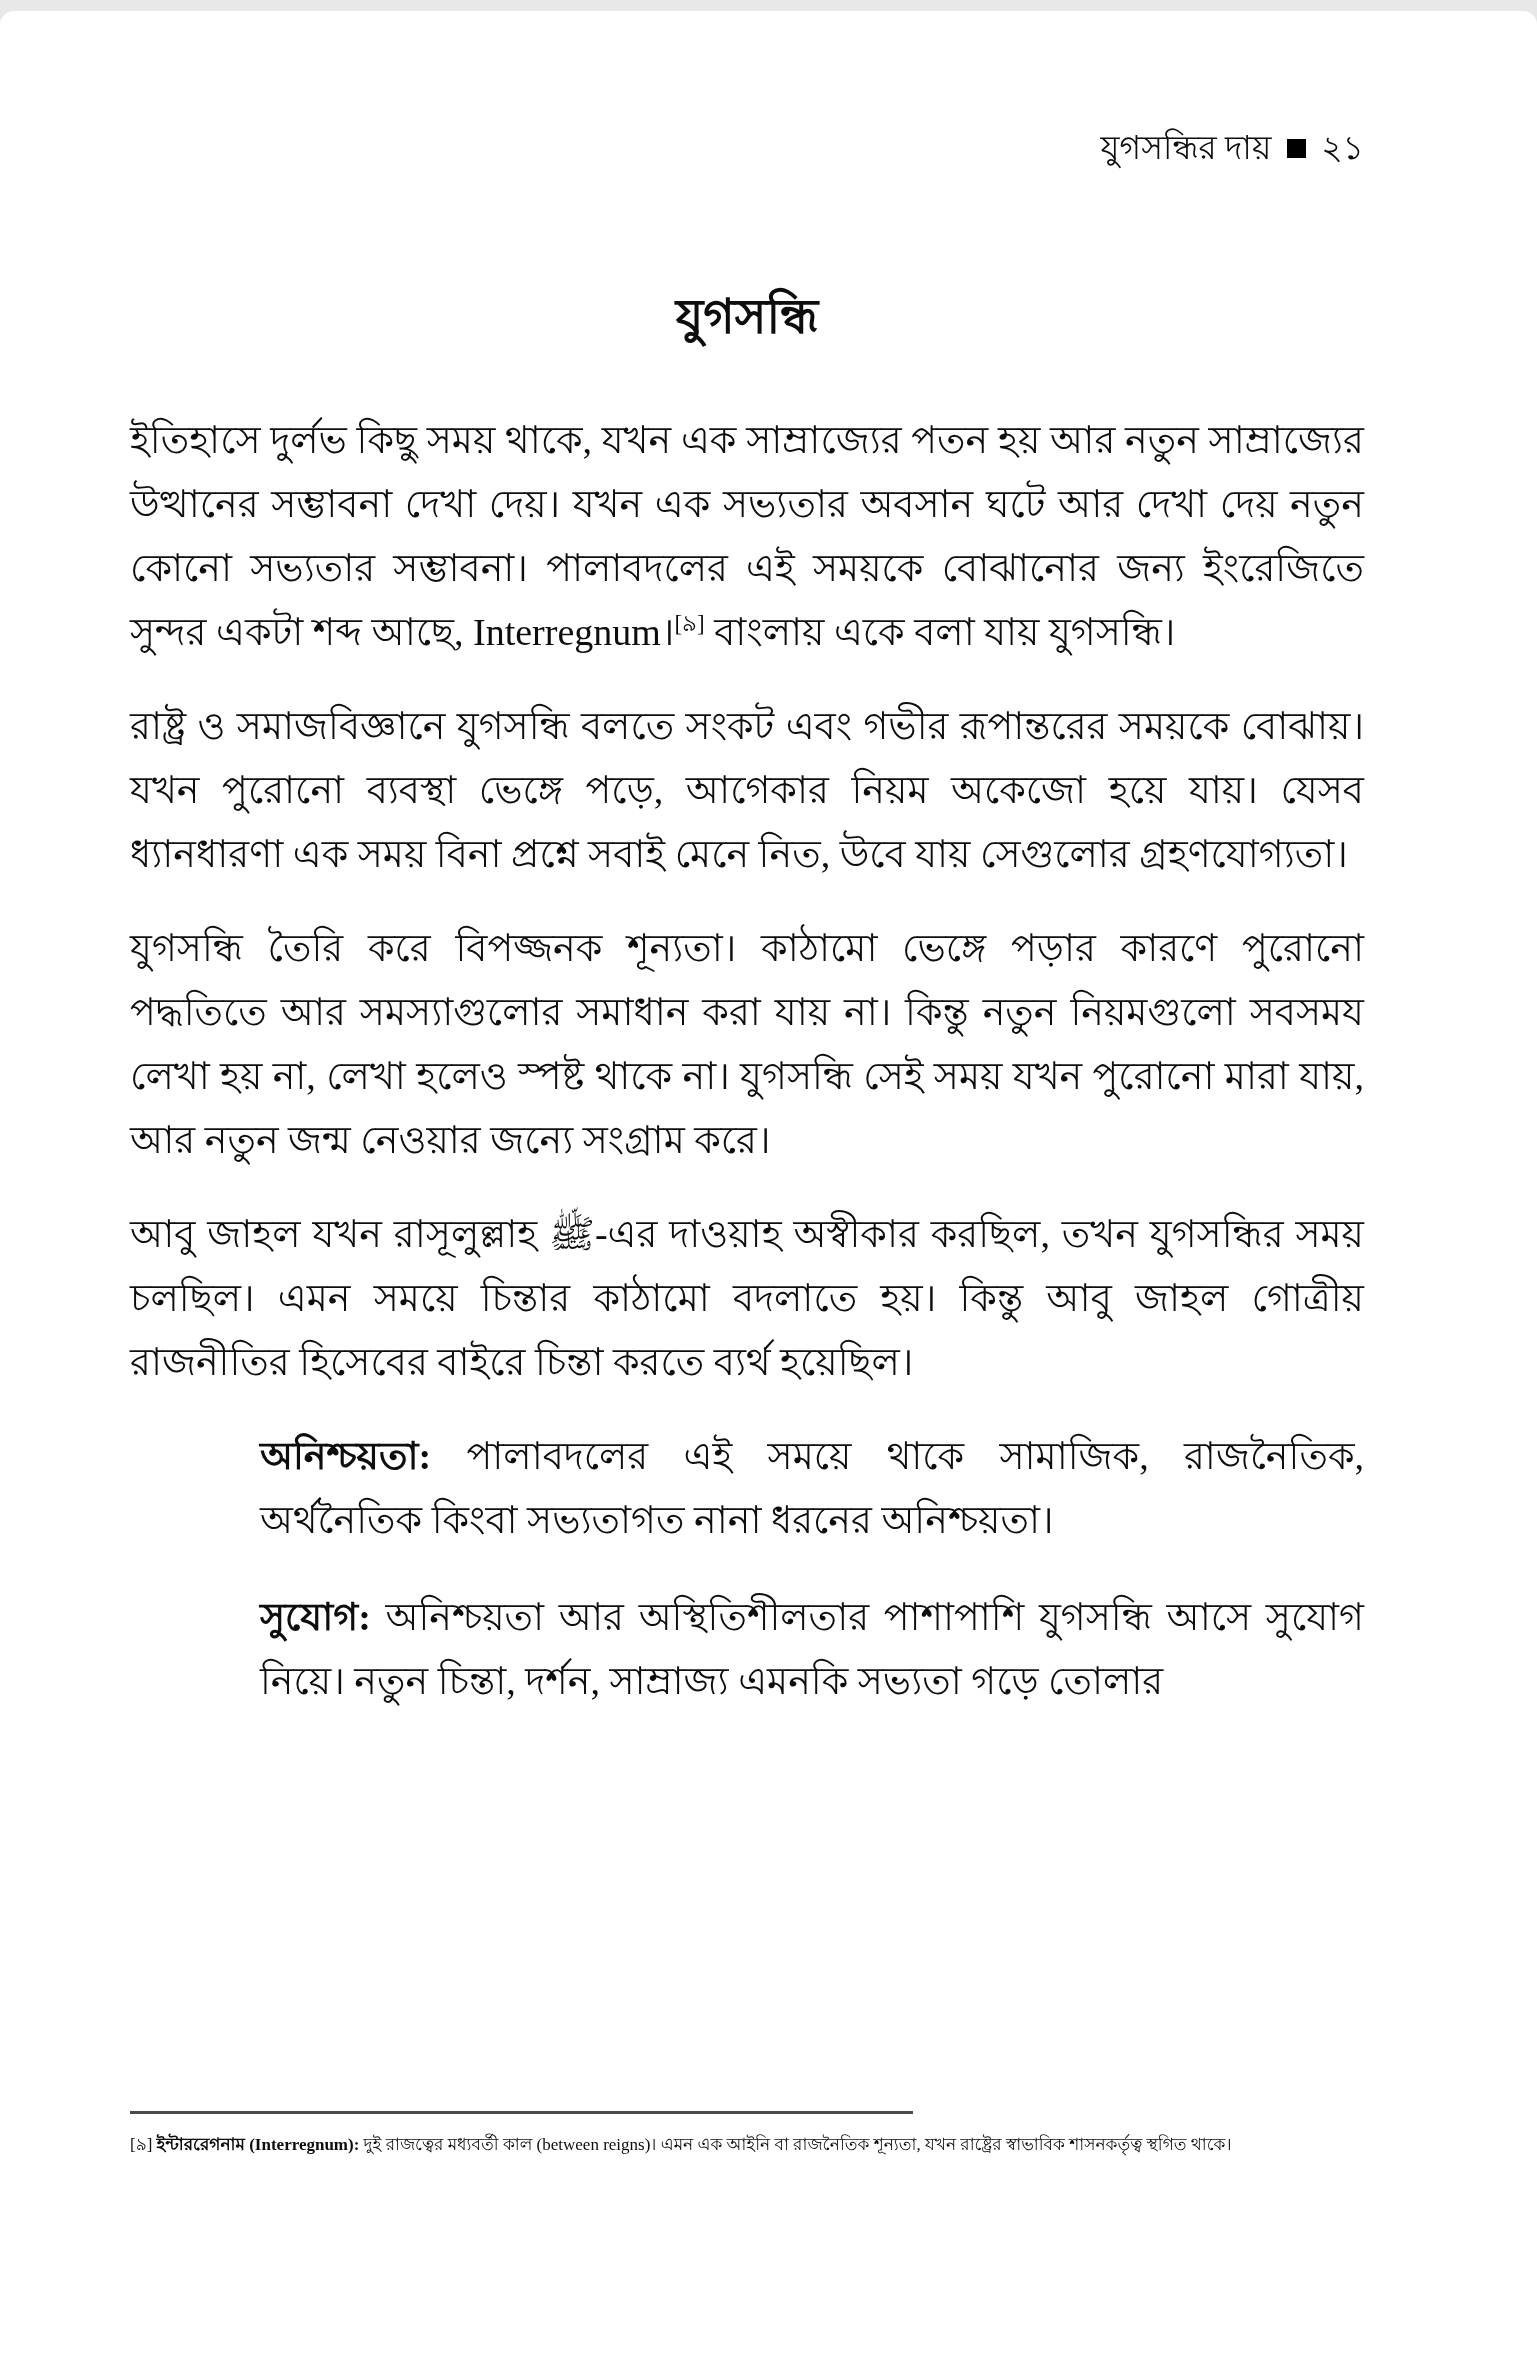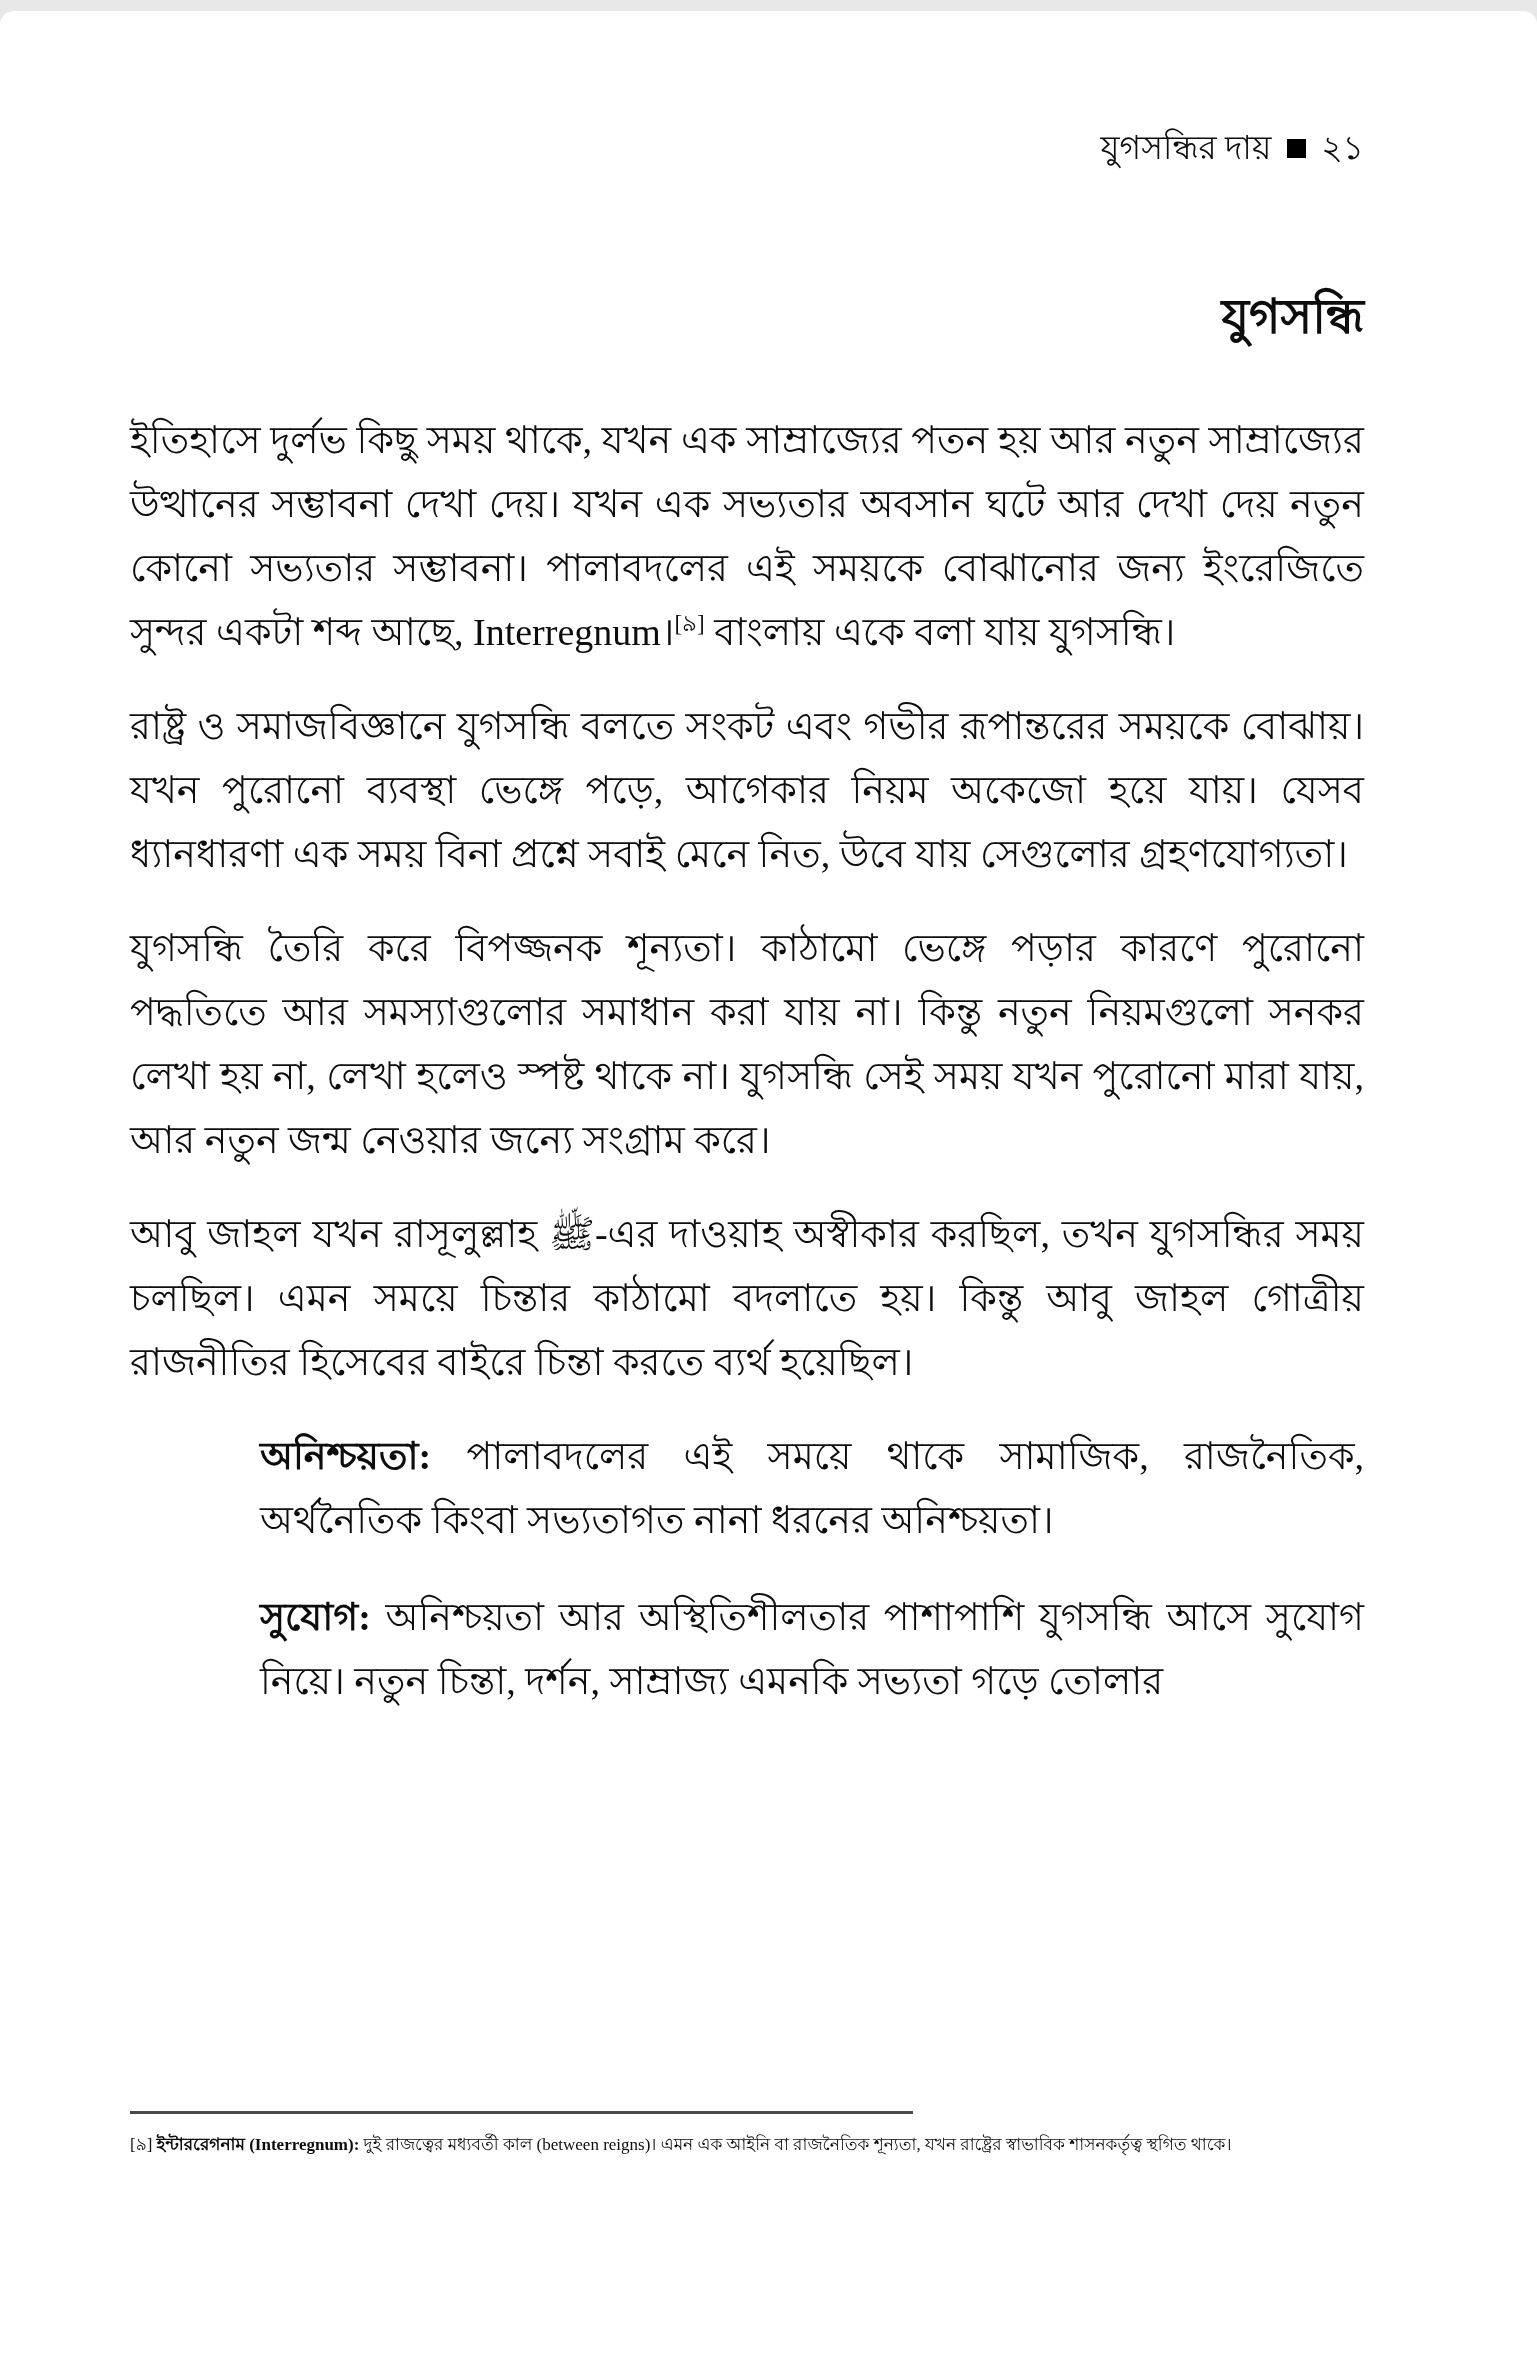--- a/index.html
+++ b/index.html
@@ -34,21 +34,21 @@
     flex: 0 0 auto;
   }
   .content {
     position: absolute;
     top: 0;
     left: 130px;
     width: 1234px; 
   }
   .chapter-title {
     margin: 275px 0 0 0;
-    text-align: right;
+    text-align: center;
     font-size: 48px;
     font-weight: bold;
     line-height: 1.3;
   }
   .body-text { margin-top: 60px; }
   .body-text p {
     margin: 0 0 30px 0;
     font-size: 38px;
     line-height: 64px;
     text-align: justify;
@@ -97,21 +97,21 @@
   <div class="content">
 
     <h1 class="chapter-title">যুগসন্ধি</h1>
 
     <div class="body-text">
 
       <p><span>ইতিহাসে দুর্লভ কিছু সময় থাকে, যখন এক সাম্রাজ্যের পতন হয় আর নতুন সাম্রাজ্যের উত্থানের সম্ভাবনা দেখা দেয়। যখন এক সভ্যতার অবসান ঘটে আর দেখা দেয় নতুন কোনো সভ্যতার সম্ভাবনা। পালাবদলের এই সময়কে বোঝানোর জন্য ইংরেজিতে সুন্দর একটা শব্দ আছে, Interregnum।</span><sup class="fn-ref">[৯]</sup><span> বাংলায় একে বলা যায় যুগসন্ধি।</span></p>
 
       <p>রাষ্ট্র ও সমাজবিজ্ঞানে যুগসন্ধি বলতে সংকট এবং গভীর রূপান্তরের সময়কে বোঝায়। যখন পুরোনো ব্যবস্থা ভেঙ্গে পড়ে, আগেকার নিয়ম অকেজো হয়ে যায়। যেসব ধ্যানধারণা এক সময় বিনা প্রশ্নে সবাই মেনে নিত, উবে যায় সেগুলোর গ্রহণযোগ্যতা।</p>
 
-      <p>যুগসন্ধি তৈরি করে বিপজ্জনক শূন্যতা। কাঠামো ভেঙ্গে পড়ার কারণে পুরোনো পদ্ধতিতে আর সমস্যাগুলোর সমাধান করা যায় না। কিন্তু নতুন নিয়মগুলো সনকর লেখা হয় না, লেখা হলেও স্পষ্ট থাকে না। যুগসন্ধি সেই সময় যখন পুরোনো মারা যায়, আর নতুন জন্ম নেওয়ার জন্যে সংগ্রাম করে।</p>
+      <p>যুগসন্ধি তৈরি করে বিপজ্জনক শূন্যতা। কাঠামো ভেঙ্গে পড়ার কারণে পুরোনো পদ্ধতিতে আর সমস্যাগুলোর সমাধান করা যায় না। কিন্তু নতুন নিয়মগুলো সবসময লেখা হয় না, লেখা হলেও স্পষ্ট থাকে না। যুগসন্ধি সেই সময় যখন পুরোনো মারা যায়, আর নতুন জন্ম নেওয়ার জন্যে সংগ্রাম করে।</p>
 
       <p>আবু জাহল যখন রাসূলুল্লাহ ﷺ-এর দাওয়াহ অস্বীকার করছিল, তখন যুগসন্ধির সময় চলছিল। এমন সময়ে চিন্তার কাঠামো বদলাতে হয়। কিন্তু আবু জাহল গোত্রীয় রাজনীতির হিসেবের বাইরে চিন্তা করতে ব্যর্থ হয়েছিল।</p>
 
 
       <p class="bullet">
         <span class="lead">অনিশ্চয়তা:</span>
         <span>পালাবদলের এই সময়ে থাকে সামাজিক, রাজনৈতিক, অর্থনৈতিক কিংবা সভ্যতাগত নানা ধরনের অনিশ্চয়তা।</span>
       </p>
 
 

